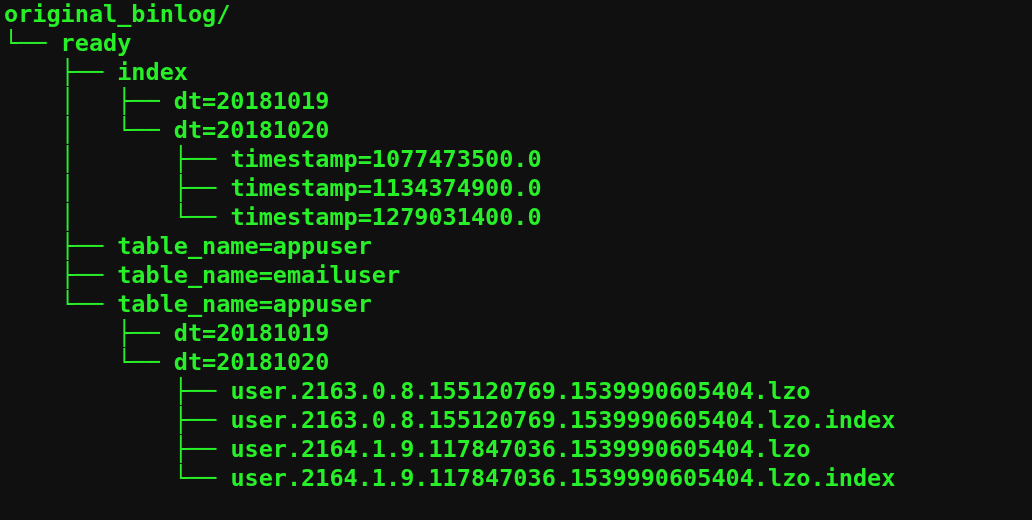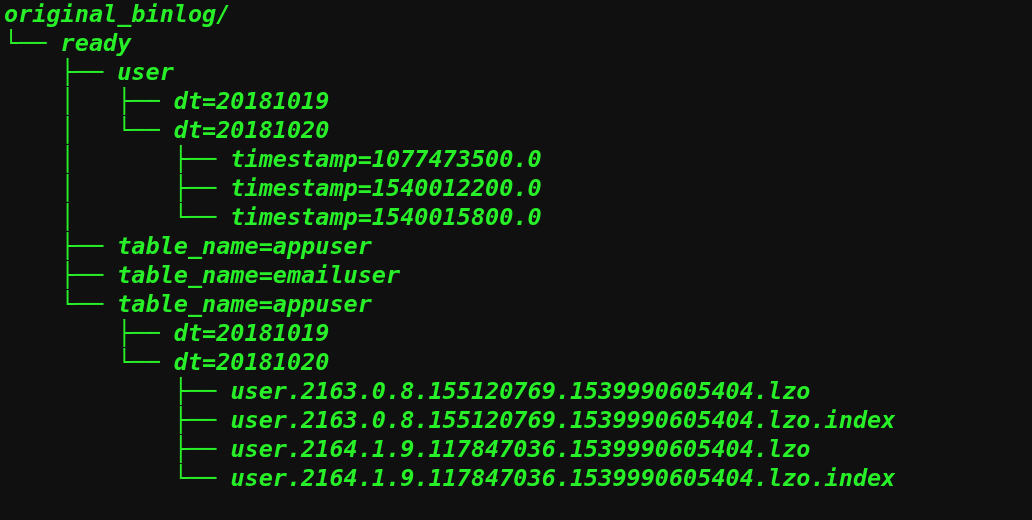--- a/index.html
+++ b/index.html
@@ -12,34 +12,33 @@
     font-family: "Menlo", "Consolas", "Courier New", monospace;
     font-size: 23.5px;
     line-height: 29px;
     font-weight: bold;
     overflow: hidden;
   }
   pre {
     margin: 0;
     padding: 0 0 0 4px;
     white-space: pre;
-    font-style: italic;
   }
 </style>
 </head>
 <body>
 
 <pre id="tree"><span>original_binlog/</span>
 └── <span>ready</span>
-    ├── <span>user</span>
+    ├── <span>index</span>
     │   ├── <span>dt=20181019</span>
     │   └── <span>dt=20181020</span>
     │       ├── <span>timestamp=1077473500.0</span>
-    │       ├── <span>timestamp=1540012200.0</span>
-    │       └── <span>timestamp=1540015800.0</span>
+    │       ├── <span>timestamp=1134374900.0</span>
+    │       └── <span>timestamp=1279031400.0</span>
     ├── <span>table_name=appuser</span>
     ├── <span>table_name=emailuser</span>
     └── <span>table_name=appuser</span>
         ├── <span>dt=20181019</span>
         └── <span>dt=20181020</span>
             ├── <span>user.2163.0.8.155120769.1539990605404.lzo</span>
             ├── <span>user.2163.0.8.155120769.1539990605404.lzo.index</span>
             ├── <span>user.2164.1.9.117847036.1539990605404.lzo</span>
             └── <span>user.2164.1.9.117847036.1539990605404.lzo.index</span></pre>
 

